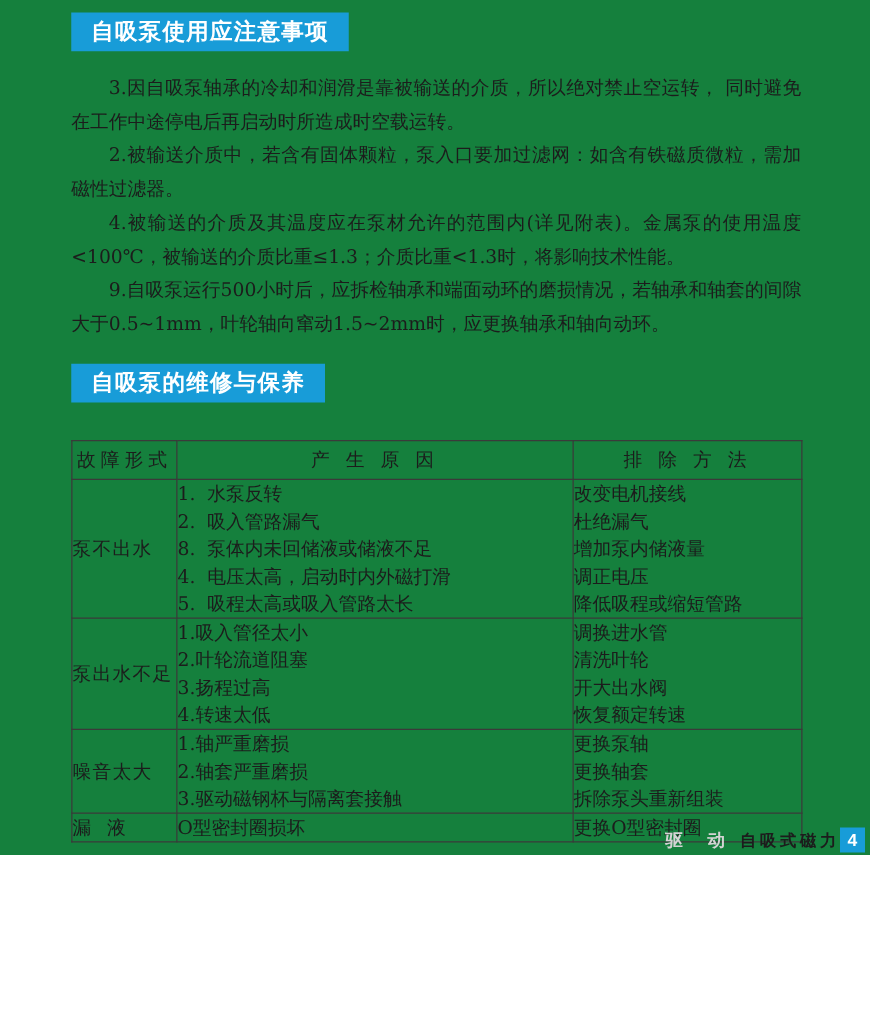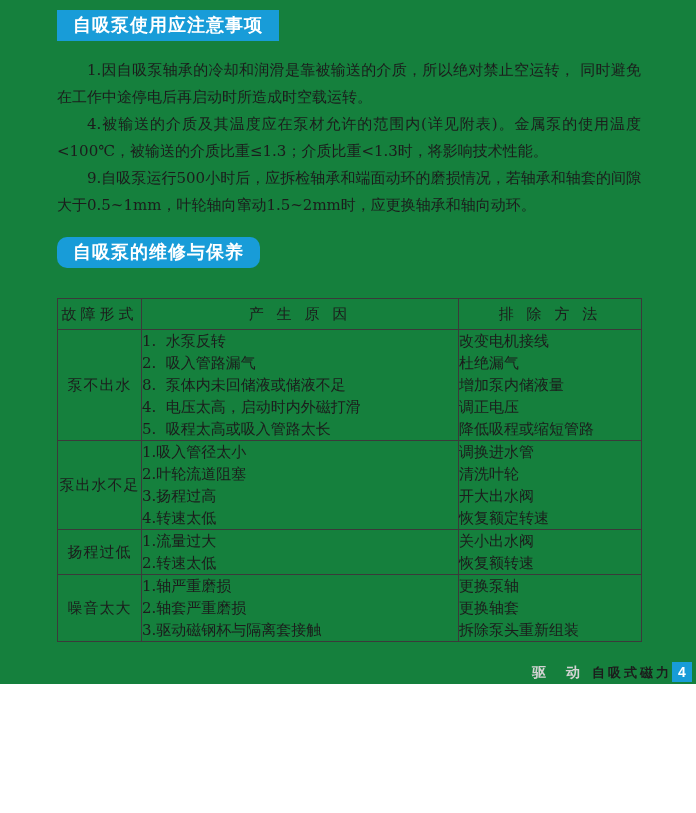--- a/index.html
+++ b/index.html
@@ -15,21 +15,21 @@
     display:inline-block;
     margin:10px 0 0 57px;
     padding:3px 16px 4px 16px;
     background:var(--accent,#189cd8);
     color:#ffffff;
     font-family:"Liberation Sans","DejaVu Sans",sans-serif;
     font-weight:bold;
     font-size:18px;
     letter-spacing:1px;
   }
-  .banner2{margin-top:18px;border-radius:10px;}
+  .banner2{margin-top:18px;}
   .notes{
     margin:16px 56px 0 57px;
     width:584px;
     font-size:15px;
     line-height:27px;
     text-align:justify;
   }
   .notes p{
     margin:0;
     text-indent:2em;
@@ -50,21 +50,20 @@
   table.fault th{
     height:30px;
     font-weight:normal;
     letter-spacing:4px;
     text-align:center;
   }
   col.c1{width:84px;}
   col.c2{width:317px;}
   col.c3{width:183px;}
   td.fault-cell{
-    text-align:center;
     vertical-align:middle;
     white-space:pre-wrap;
     letter-spacing:1px;
   }
   td.causes-cell, td.solutions-cell{
     vertical-align:middle;
     padding:5px 4px 5px 14px;
   }
   .cell-line{
     line-height:22px;
@@ -103,21 +102,22 @@
   }
 </style>
 </head>
 <body>
 
 <div class="page">
 
   <div class="banner">自吸泵使用应注意事项</div>
 
   <div class="notes">
-      <p>1.因自吸泵轴承的冷却和润滑是靠被输送的介质，所以绝对禁止空运转， 同时避免在工作中途停电后再启动时所造成时空载运转。</p>
+      <p>3.因自吸泵轴承的冷却和润滑是靠被输送的介质，所以绝对禁止空运转， 同时避免在工作中途停电后再启动时所造成时空载运转。</p>
+      <p>2.被输送介质中，若含有固体颗粒，泵入口要加过滤网：如含有铁磁质微粒，需加磁性过滤器。</p>
       <p>4.被输送的介质及其温度应在泵材允许的范围内(详见附表)。金属泵的使用温度&lt;100℃，被输送的介质比重≤1.3；介质比重&lt;1.3时，将影响技术性能。</p>
       <p>9.自吸泵运行500小时后，应拆检轴承和端面动环的磨损情况，若轴承和轴套的间隙大于0.5~1mm，叶轮轴向窜动1.5~2mm时，应更换轴承和轴向动环。</p>
     </div>
 
   <div class="banner banner2">自吸泵的维修与保养</div>
 
   <table class="fault">
     <colgroup>
         <col class="c1">
         <col class="c2">
@@ -157,41 +157,39 @@
             <div class="cell-line">4.转速太低</div>
           </td>
           <td class="solutions-cell">
             <div class="cell-line">调换进水管</div>
             <div class="cell-line">清洗叶轮</div>
             <div class="cell-line">开大出水阀</div>
             <div class="cell-line">恢复额定转速</div>
           </td>
         </tr>
         <tr>
-          <td class="fault-cell">扬程过低</td>
-          <td class="causes-cell">
-            <div class="cell-line">1.流量过大</div>
-            <div class="cell-line">2.转速太低</div>
-          </td>
-          <td class="solutions-cell">
-            <div class="cell-line">关小出水阀</div>
-            <div class="cell-line">恢复额转速</div>
-          </td>
-        </tr>
-        <tr>
           <td class="fault-cell">噪音太大</td>
           <td class="causes-cell">
             <div class="cell-line">1.轴严重磨损</div>
             <div class="cell-line">2.轴套严重磨损</div>
             <div class="cell-line">3.驱动磁钢杯与隔离套接触</div>
           </td>
           <td class="solutions-cell">
             <div class="cell-line">更换泵轴</div>
             <div class="cell-line">更换轴套</div>
             <div class="cell-line">拆除泵头重新组装</div>
+          </td>
+        </tr>
+        <tr>
+          <td class="fault-cell">漏  液</td>
+          <td class="causes-cell">
+            <div class="cell-line">O型密封圈损坏</div>
+          </td>
+          <td class="solutions-cell">
+            <div class="cell-line">更换O型密封圈</div>
           </td>
         </tr>
       </tbody>
   </table>
 
   <div class="footer">
     <span class="wm">驱 动</span>
     <span class="flabel">自吸式磁力</span>
     <span class="pnum">4</span>
   </div>

